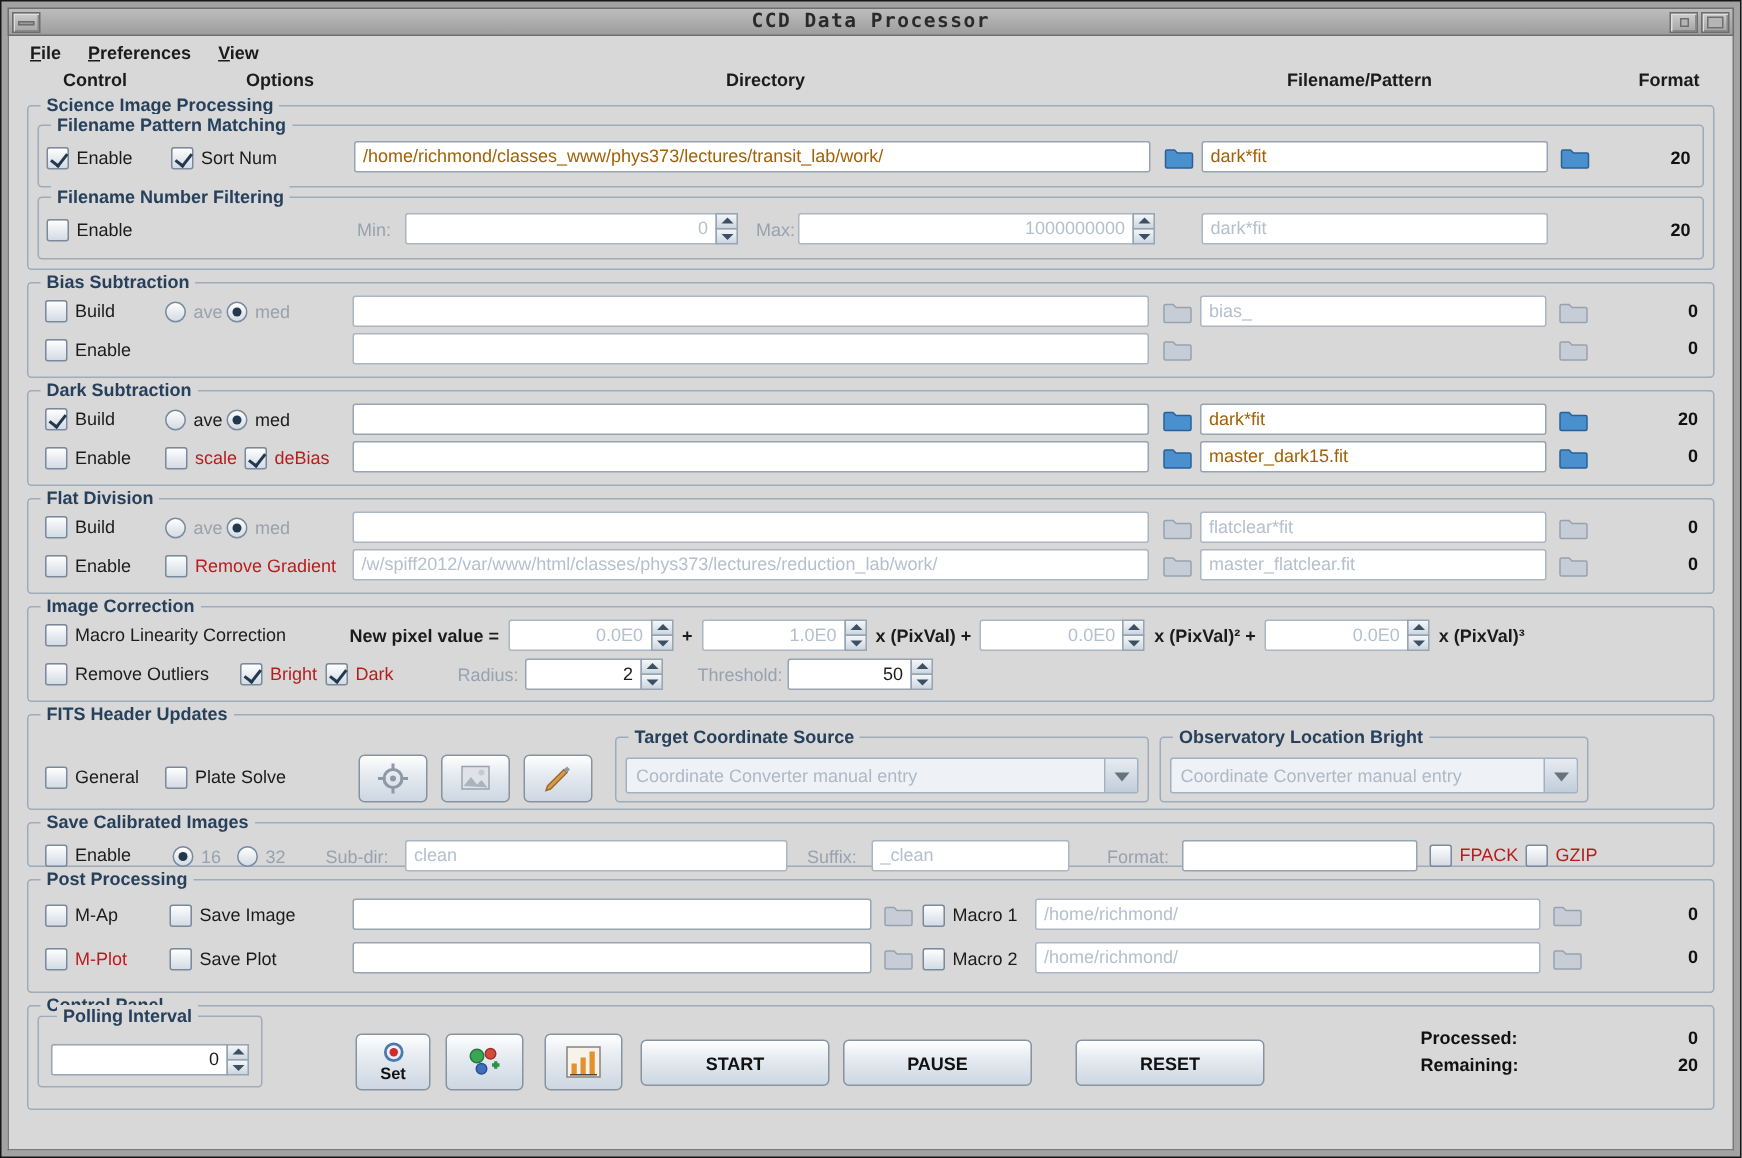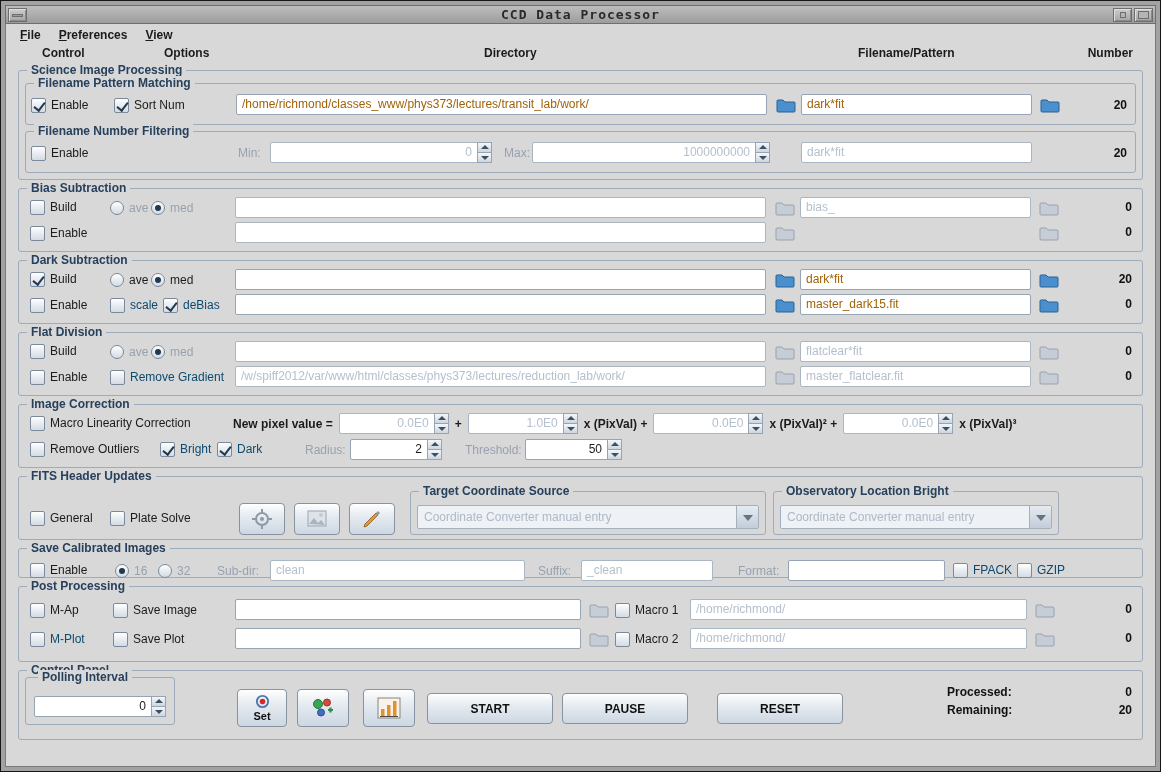--- a/index.html
+++ b/index.html
@@ -20,21 +20,21 @@
   .hdr{position:absolute;top:0;font-size:12px;font-weight:bold;color:#1b1b1b;white-space:nowrap}
   .section{position:relative;margin:8px 12px 0;border:1px solid #9dabbb;border-radius:3px}
   .subgroup{position:absolute;border:1px solid #9dabbb;border-radius:3px}
   .sec-title{position:absolute;top:-8px;left:8px;background:#d8d8d8;padding:0 4px;font-size:12px;font-weight:bold;color:#27405c;line-height:14px;white-space:nowrap;z-index:1}
   .lbl{position:absolute;font-size:12px;color:#1b1b1b;white-space:nowrap}
   .lbl.dim{color:#98a2ae}
   .total{position:absolute;font-size:12px;font-weight:bold;color:#111;width:44px;text-align:right}
   .cb{position:absolute;display:flex;align-items:center;gap:5px;font-size:12px;color:#1b1b1b;height:16px;cursor:default;white-space:nowrap}
   .cb .box{width:15px;height:15px;border:1px solid #7a8a9c;border-radius:2px;background:linear-gradient(#fefefe,#d3dbe4);position:relative;flex:none}
   .cb.checked .box::after{content:"";position:absolute;left:4px;top:1px;width:5px;height:9px;border:solid #22384e;border-width:0 2px 2px 0;transform:rotate(38deg)}
-  .cb.dim{color:#0c4a6e}
+  .cb.dim{color:#b91c1c}
   .rb{position:absolute;display:flex;align-items:center;gap:5px;font-size:12px;color:#1b1b1b;height:15px;cursor:default;white-space:nowrap}
   .rb .dot{width:14px;height:14px;border-radius:50%;border:1px solid #7a8a9c;background:linear-gradient(#fefefe,#d3dbe4);position:relative;flex:none}
   .rb.sel .dot::after{content:"";position:absolute;left:3px;top:3px;width:6px;height:6px;border-radius:50%;background:#22384e}
   .rb.dim{color:#98a2ae}
   .tf{position:absolute;height:21px;background:#fff;border:1px solid #96a4b3;border-radius:2px;font-size:12px;color:#a16207;padding:0 5px;line-height:19px;white-space:nowrap;overflow:hidden}
   .tf.dim{color:#b4c0cd;border-color:#aab6c2}
   .spin{position:absolute;height:21px;display:flex}
   .spin .stxt{flex:1;background:#fff;border:1px solid #96a4b3;border-radius:2px 0 0 2px;font-size:12px;color:#1b1b1b;padding:0 5px;line-height:19px;text-align:right;overflow:hidden;white-space:nowrap}
   .spin .sbtns{width:15px;display:flex;flex-direction:column;margin-left:-1px}
   .spin .sbtns span{flex:1;border:1px solid #96a4b3;background:linear-gradient(#f4f7f9,#ccd6e0);position:relative}
@@ -83,21 +83,21 @@
       <span class="menu-item">File</span>
       <span class="menu-item">Preferences</span>
       <span class="menu-item">View</span>
     </div>
 
     <div class="headers">
       <span class="hdr" style="left:36px">Control</span>
       <span class="hdr" style="left:158px">Options</span>
       <span class="hdr" style="left:478px">Directory</span>
       <span class="hdr" style="left:852px">Filename/Pattern</span>
-      <span class="hdr" style="right:22px">Number</span>
+      <span class="hdr" style="right:22px">Format</span>
     </div>
 
     <div class="section" style="height:110px">
       <span class="sec-title">Science Image Processing</span>
       <div class="subgroup" style="left:6px;right:6px;top:12px;height:42px">
         <span class="sec-title">Filename Pattern Matching</span>
         <span class="cb checked" style="left:5px;top:13px">
             <span class="box"></span>
             <span>Enable</span>
           </span>

